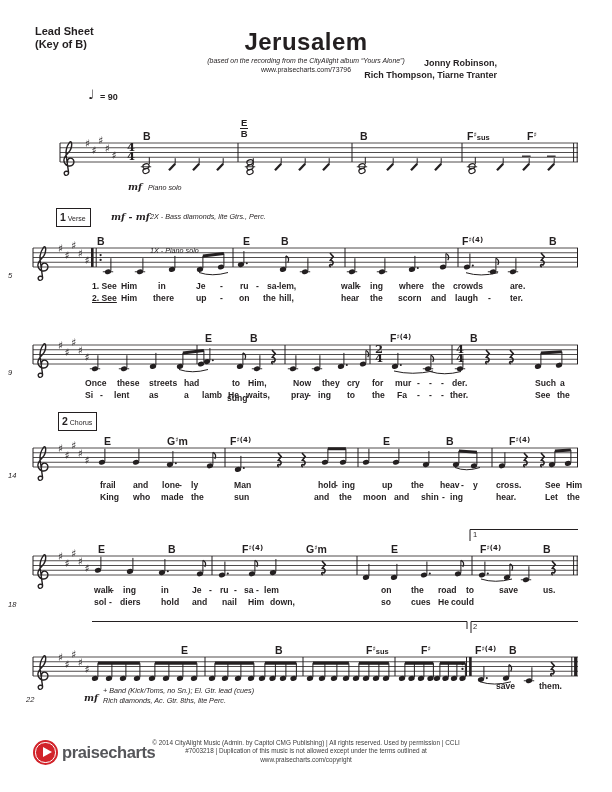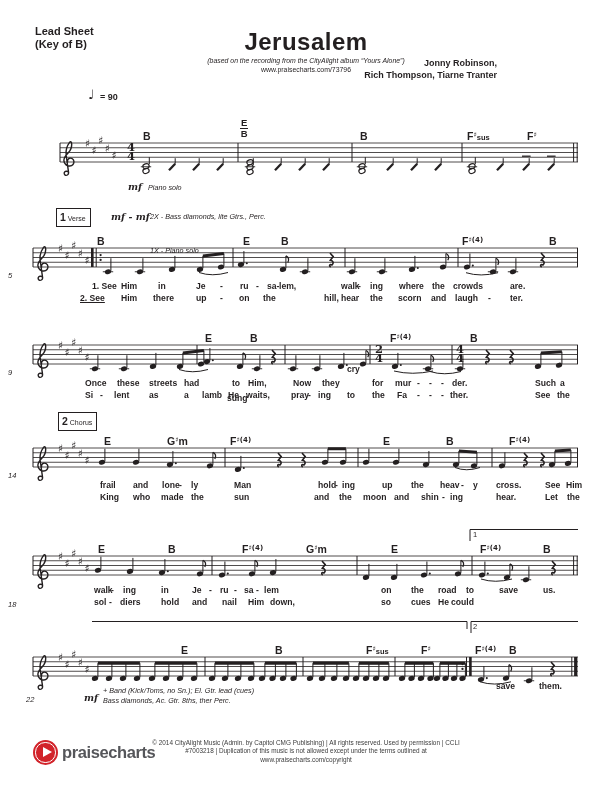--- a/index.html
+++ b/index.html
@@ -522,28 +522,28 @@
     <div class="abs lyr" style="left: 256px; top: 281px;">-</div>
     <div class="abs lyr" style="left: 267px; top: 281px;">sa-</div>
     <div class="abs lyr" style="left: 279px; top: 281px;">lem,</div>
     <div class="abs lyr" style="left: 341px; top: 281px;">walk</div>
     <div class="abs lyr" style="left: 358px; top: 281px;">-</div>
     <div class="abs lyr" style="left: 370px; top: 281px;">ing</div>
     <div class="abs lyr" style="left: 399px; top: 281px;">where</div>
     <div class="abs lyr" style="left: 432px; top: 281px;">the</div>
     <div class="abs lyr" style="left: 453px; top: 281px;">crowds</div>
     <div class="abs lyr" style="left: 510px; top: 281px;">are.</div>
-    <div class="abs lyr" style="left: 80px; top: 293px; text-decoration: underline;">2. See</div>
+    <div class="abs lyr" style="left: 92px; top: 293px; text-decoration: underline;">2. See</div>
     <div class="abs lyr" style="left: 121px; top: 293px;">Him</div>
     <div class="abs lyr" style="left: 153px; top: 293px;">there</div>
     <div class="abs lyr" style="left: 196px; top: 293px;">up</div>
     <div class="abs lyr" style="left: 220px; top: 293px;">-</div>
     <div class="abs lyr" style="left: 239px; top: 293px;">on</div>
     <div class="abs lyr" style="left: 263px; top: 293px;">the</div>
-    <div class="abs lyr" style="left: 279px; top: 293px; margin-left: 45px;">hill,</div>
+    <div class="abs lyr" style="left: 279px; top: 293px;">hill,</div>
     <div class="abs lyr" style="left: 341px; top: 293px;">hear</div>
     <div class="abs lyr" style="left: 370px; top: 293px;">the</div>
     <div class="abs lyr" style="left: 398px; top: 293px;">scorn</div>
     <div class="abs lyr" style="left: 431px; top: 293px;">and</div>
     <div class="abs lyr" style="left: 455px; top: 293px;">laugh</div>
     <div class="abs lyr" style="left: 488px; top: 293px;">-</div>
     <div class="abs lyr" style="left: 510px; top: 293px;">ter.</div>
     <div class="abs dyn" style="left: 111px; top: 211px;">mf - mf</div>
     <div class="abs instr" style="left: 150px; top: 206px; margin-top: 40px;">1X - Piano solo</div>
     <div class="abs instr" style="left: 150px; top: 212px;">2X - Bass diamonds, lite Gtrs., Perc.</div>
@@ -555,21 +555,21 @@
     <div class="abs chord" style="left: 470px; top: 331.5px;"><span>B</span></div>
     <div class="abs lyr" style="left: 85px; top: 378px;">Once</div>
     <div class="abs lyr" style="left: 117px; top: 378px;">these</div>
     <div class="abs lyr" style="left: 149px; top: 378px;">streets</div>
     <div class="abs lyr" style="left: 184px; top: 378px;">had</div>
     <div class="abs lyr" style="left: 205px; top: 393px; margin-left: 22px;">sung</div>
     <div class="abs lyr" style="left: 232px; top: 378px;">to</div>
     <div class="abs lyr" style="left: 248px; top: 378px;">Him,</div>
     <div class="abs lyr" style="left: 293px; top: 378px;">Now</div>
     <div class="abs lyr" style="left: 322px; top: 378px;">they</div>
-    <div class="abs lyr" style="left: 347px; top: 364px;">cry</div>
+    <div class="abs lyr" style="left: 347px; top: 378px;">cry</div>
     <div class="abs lyr" style="left: 372px; top: 378px;">for</div>
     <div class="abs lyr" style="left: 395px; top: 378px;">mur</div>
     <div class="abs lyr" style="left: 417px; top: 378px;">-</div>
     <div class="abs lyr" style="left: 429px; top: 378px;">-</div>
     <div class="abs lyr" style="left: 441px; top: 378px;">-</div>
     <div class="abs lyr" style="left: 452px; top: 378px;">der.</div>
     <div class="abs lyr" style="left: 535px; top: 378px;">Such</div>
     <div class="abs lyr" style="left: 560px; top: 378px;">a</div>
     <div class="abs lyr" style="left: 85px; top: 390px;">Si</div>
     <div class="abs lyr" style="left: 100px; top: 390px;">-</div>
@@ -681,21 +681,21 @@
     <div class="abs chord" style="left: 181px; top: 643.5px;"><span>E</span></div>
     <div class="abs chord" style="left: 275px; top: 643.5px;"><span>B</span></div>
     <div class="abs chord" style="left: 366px; top: 643.5px;"><span>F</span><span class="sup">♯</span><span class="sm">sus</span></div>
     <div class="abs chord" style="left: 421px; top: 643.5px;"><span>F</span><span class="sup">♯</span></div>
     <div class="abs chord" style="left: 475px; top: 643.5px;"><span>F</span><span class="sup">♯(4)</span></div>
     <div class="abs chord" style="left: 509px; top: 643.5px;"><span>B</span></div>
     <div class="abs lyr" style="left: 496px; top: 681px;">save</div>
     <div class="abs lyr" style="left: 539px; top: 681px;">them.</div>
     <div class="abs dyn" style="left: 84px; top: 692px;">mf</div>
     <div class="abs instr" style="left: 103px; top: 686px;">+ Band (Kick/Toms, no Sn.); El. Gtr. lead (cues)</div>
-    <div class="abs instr" style="left: 103px; top: 696px;">Bass diamonds, Ac. Gtr. 8ths, ther Perc.</div>
+    <div class="abs instr" style="left: 103px; top: 696px;">Rich diamonds, Ac. Gtr. 8ths, lite Perc.</div>
     <div class="abs mnum" style="left: 26px; top: 679.5px; margin-top: 15px;">22</div>
     <div class="abs endlbl" style="left: 473px; top: 622px;">2</div>
   </div>
 
 <div class="abs" style="left:33px;top:740px;width:25px;height:25px;">
   <div class="logo-circle">
     <div class="logo-ring"></div>
     <div class="logo-tri"></div>
   </div>
 </div>

